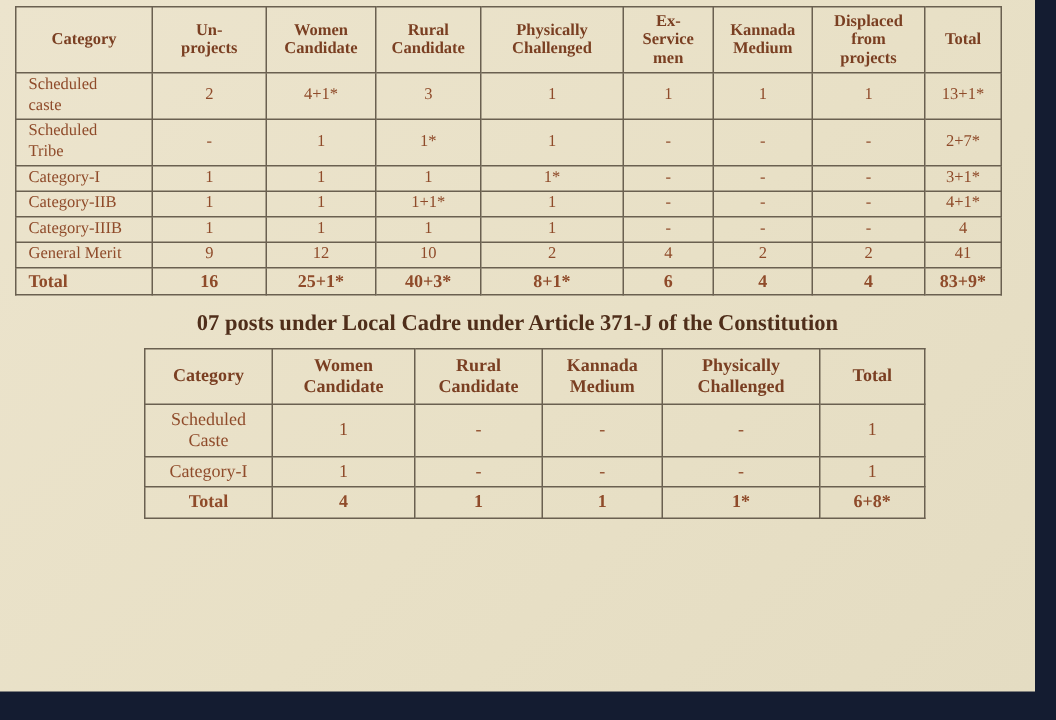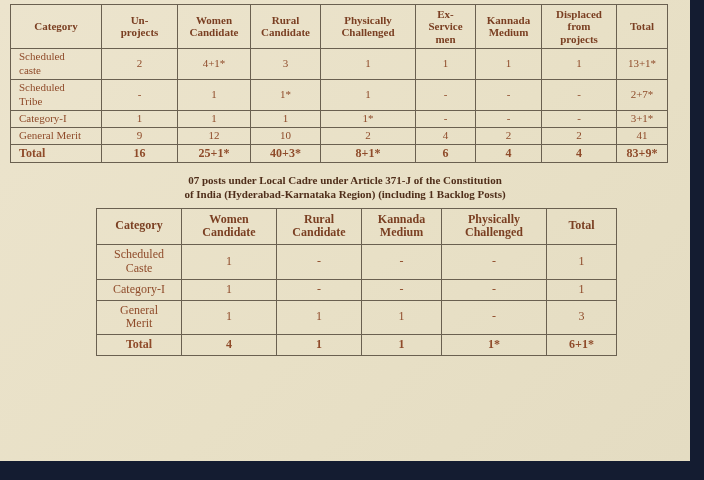--- a/index.html
+++ b/index.html
@@ -33,21 +33,21 @@
   .t1 th:nth-child(3){width:70px}
   .t1 th:nth-child(4){width:67px}
   .t1 th:nth-child(5){width:92px}
   .t1 th:nth-child(6){width:57px}
   .t1 th:nth-child(7){width:63px}
   .t1 th:nth-child(8){width:72px}
   .t1 th:nth-child(9){width:48px}
   
   .heading {
     margin-top:10px; width:100%; text-align:center;
-    font-weight:bold; font-size:11px; line-height:1.3; color:#4f2e1a;
+    font-weight:bold; font-size:15px; line-height:1.3; color:#4f2e1a;
   }
   
   .t2 { margin:6px 0 0 96px; width:490px; font-size:12px; }
   .t2 th {
     font-weight:bold; white-space:pre-line; line-height:1.15;
     padding:4px 2px; color:#7a3f22;
   }
   .t2 td { padding:3px 3px; line-height:1.15; white-space:pre-line; }
   .t2 tr.total-row td { font-weight:bold; }
   .t2 th:nth-child(1){width:80px}
@@ -116,20 +116,42 @@
             <td>1</td>
             <td>1</td>
             <td>1</td>
             <td>1*</td>
             <td>-</td>
             <td>-</td>
             <td>-</td>
             <td>3+1*</td>
           </tr>
           <tr>
+            <td class="cat">Category-IIB</td>
+            <td>1</td>
+            <td>1</td>
+            <td>1+1*</td>
+            <td>1</td>
+            <td>-</td>
+            <td>-</td>
+            <td>-</td>
+            <td>4+1*</td>
+          </tr>
+          <tr>
+            <td class="cat">Category-IIIB</td>
+            <td>1</td>
+            <td>1</td>
+            <td>1</td>
+            <td>1</td>
+            <td>-</td>
+            <td>-</td>
+            <td>-</td>
+            <td>4</td>
+          </tr>
+          <tr>
             <td class="cat">General Merit</td>
             <td>9</td>
             <td>12</td>
             <td>10</td>
             <td>2</td>
             <td>4</td>
             <td>2</td>
             <td>2</td>
             <td>41</td>
           </tr>
@@ -142,21 +164,20 @@
             <td>6</td>
             <td>4</td>
             <td>4</td>
             <td>83+9*</td>
           </tr>
         </tbody>
       </table>
 
     <div class="heading">
       <div>07 posts under Local Cadre under Article 371-J of the Constitution</div>
-      <div>of India (Hyderabad-Karnataka Region) (including 1 Backlog Posts)</div>
     </div>
 
     <table class="grid t2">
         <thead>
           <tr>
             <th>Category</th>
             <th>Women
 Candidate</th>
             <th>Rural
 Candidate</th>
@@ -178,34 +199,25 @@
             <td>1</td>
           </tr>
           <tr>
             <td class="cat">Category-I</td>
             <td>1</td>
             <td>-</td>
             <td>-</td>
             <td>-</td>
             <td>1</td>
           </tr>
-          <tr>
-            <td class="cat">General
-Merit</td>
-            <td>1</td>
-            <td>1</td>
-            <td>1</td>
-            <td>-</td>
-            <td>3</td>
-          </tr>
           <tr class="total-row">
             <td class="cat">Total</td>
             <td>4</td>
             <td>1</td>
             <td>1</td>
             <td>1*</td>
-            <td>6+1*</td>
+            <td>6+8*</td>
           </tr>
         </tbody>
       </table>
 
   </div>
 </div>
 
 </body></html>

